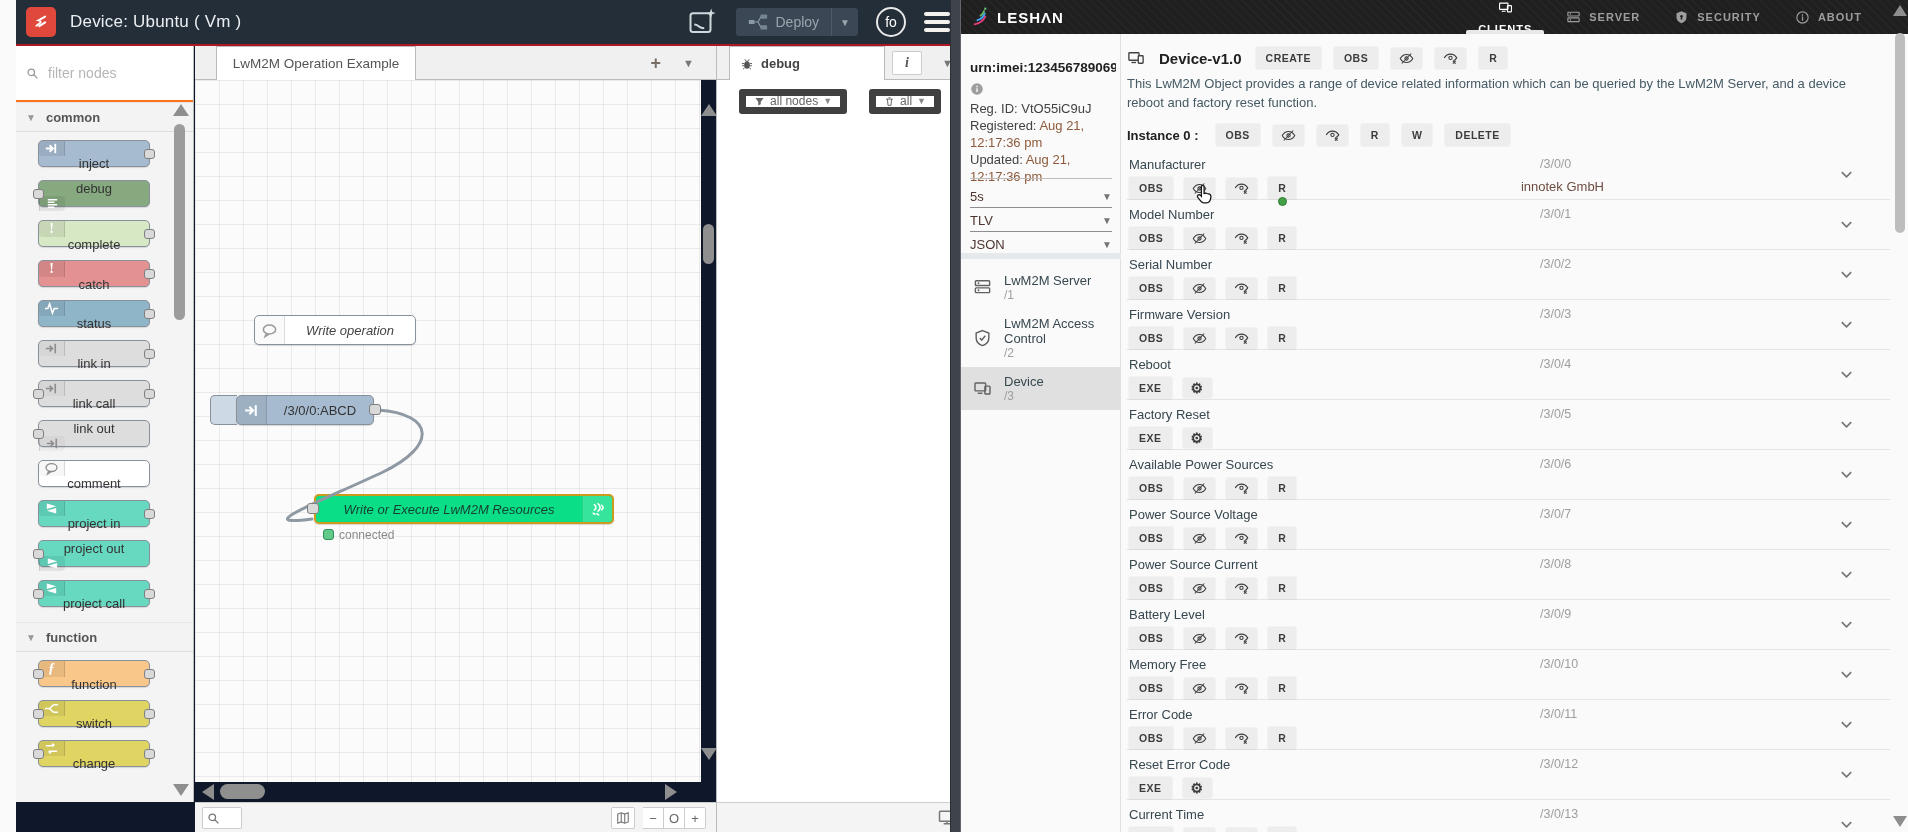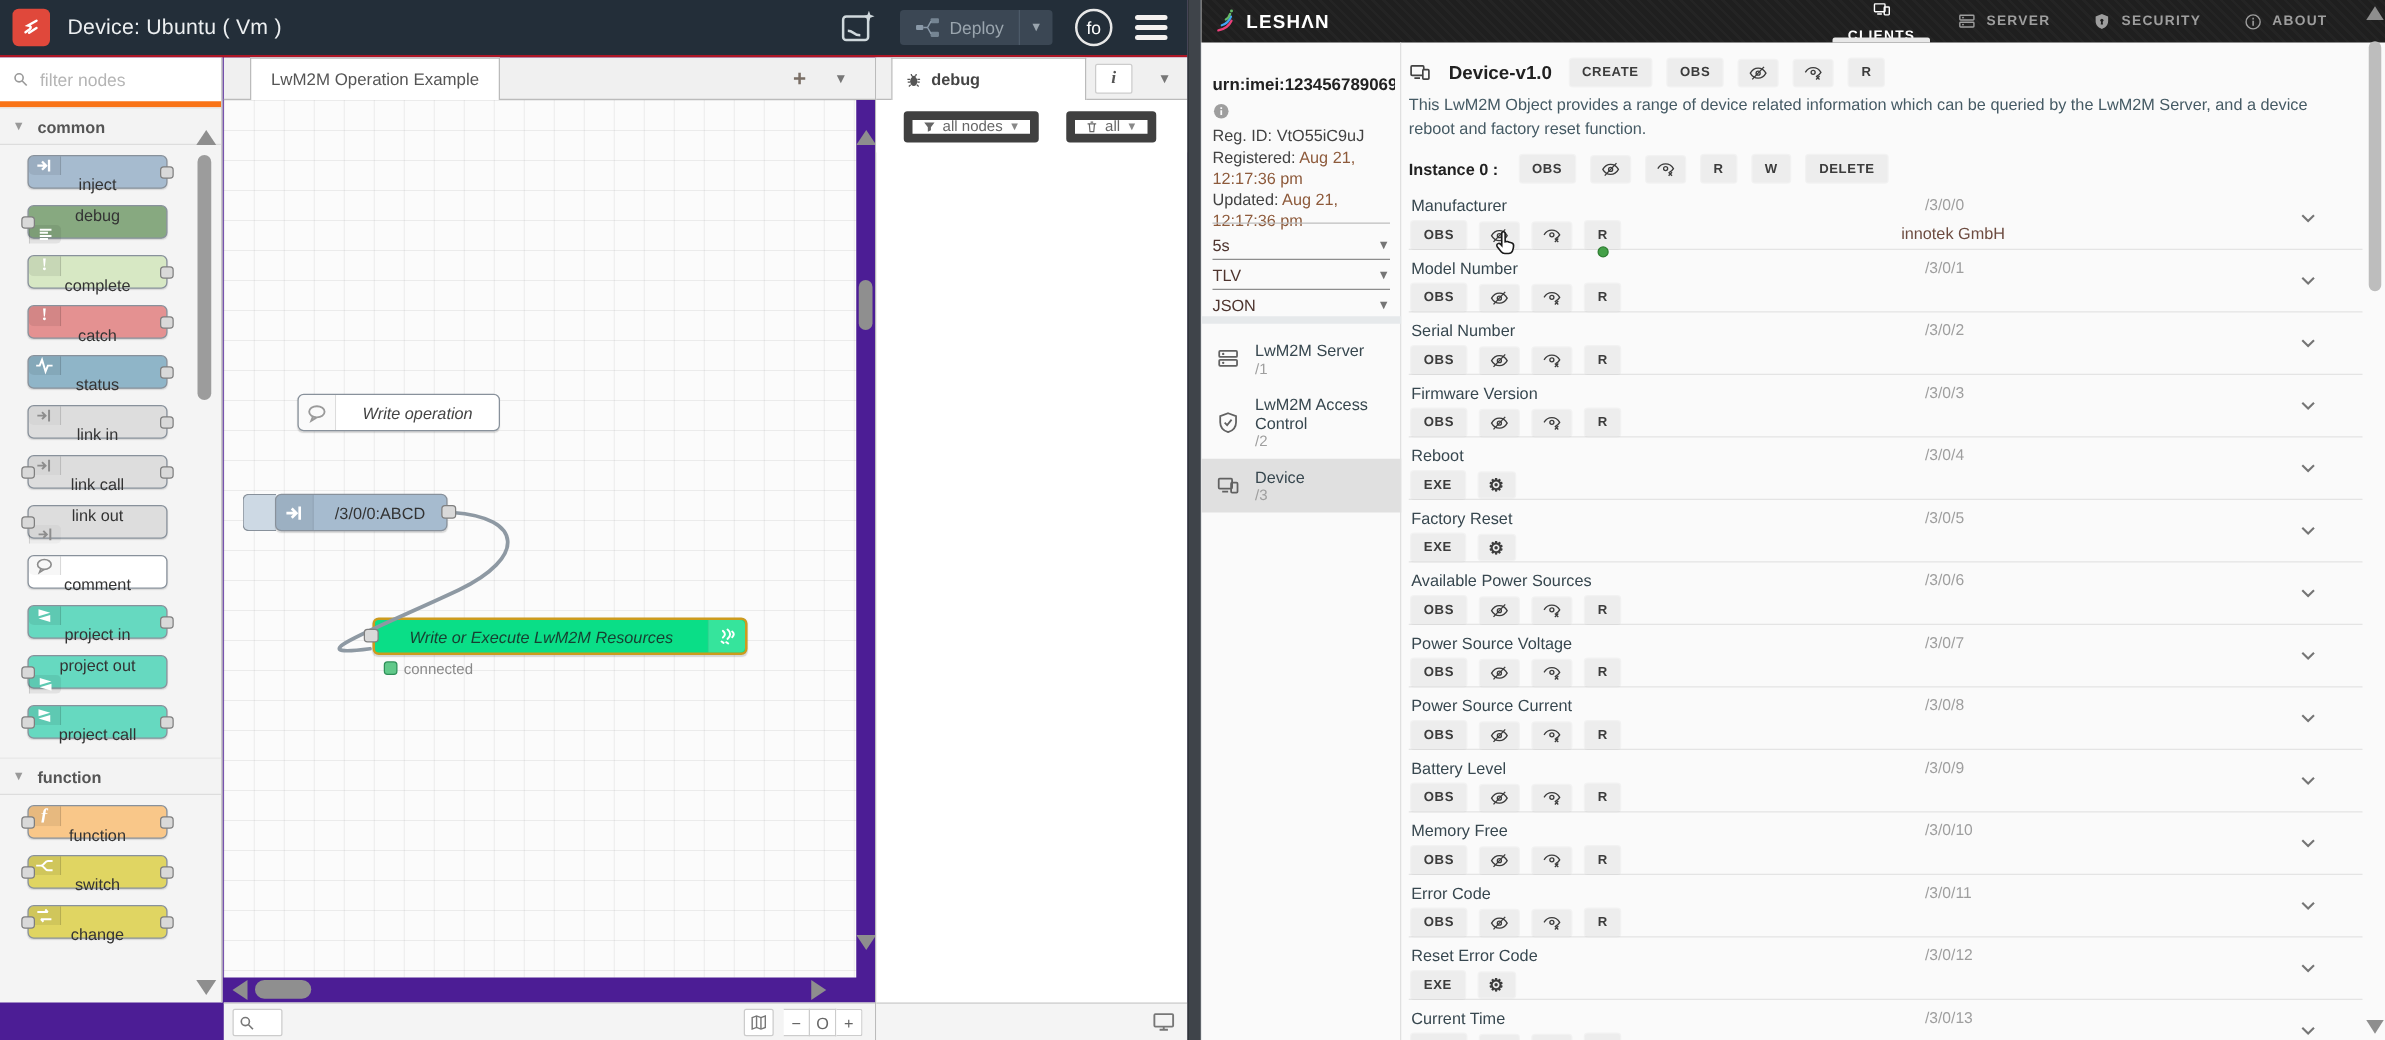--- a/index.html
+++ b/index.html
@@ -2,40 +2,40 @@
 <html><head>
 <meta charset="utf-8">
 <style>
   html,body{margin:0;padding:0;background:#9e9e9e;font-family:"Liberation Sans",sans-serif;}
   #stage{position:relative;width:1908px;height:832px;overflow:hidden;background:#fafafa;}
   *{box-sizing:border-box;}
   .abs{position:absolute;}
   svg{display:block;}
 
   
-  #nodered{position:absolute;left:0;top:0;width:950px;height:832px;background:#4c1d95;overflow:hidden;}
+  #nodered{position:absolute;left:16px;top:0;width:950px;height:832px;background:#0f172a;overflow:hidden;}
   #nr-header{position:absolute;left:0;top:0;width:950px;height:44px;background:#232e39;display:flex;align-items:center;}
   #nr-redline{position:absolute;left:0;top:44px;width:950px;height:2px;background:#ad1625;}
   #nr-logo{width:30px;height:30px;margin-left:10px;border-radius:5px;background:#e0483b;display:flex;align-items:center;justify-content:center;}
   #nr-logo svg{width:20px;height:20px;}
   #nr-title{color:#eceff1;font-size:17px;margin-left:14px;letter-spacing:.2px;}
   #nr-actions{margin-left:auto;display:flex;align-items:center;margin-right:16px;gap:18px;}
   #export-icon{color:#cfd8dc;width:30px;height:30px;}
   #deploy-btn{display:flex;align-items:center;height:28px;background:#3b4754;border-radius:3px;color:#97a3ad;}
   #deploy-btn .dep-main{display:flex;align-items:center;gap:8px;padding:0 12px;}
   #deploy-btn .dep-main svg{width:20px;height:20px;color:#8a99a8;}
   #deploy-btn .dep-label{font-size:14px;color:#9aa5ae;}
   #deploy-btn .dep-caret{border-left:1px solid #4c5a68;padding:0 8px;font-size:10px;color:#9aa5ae;height:100%;display:flex;align-items:center;}
   #user-btn{width:30px;height:30px;border:2px solid #e8e8e8;border-radius:50%;color:#fff;font-size:14px;display:flex;align-items:center;justify-content:center;}
   #menu-btn{display:flex;flex-direction:column;gap:4px;}
   #menu-btn i{display:block;width:26px;height:4px;background:#f4f1ef;border-radius:2px;}
 
   
   #palette{position:absolute;left:0;top:46px;width:178px;height:756px;background:#f4f4f4;border-right:1px solid #bbb;overflow:hidden;}
-  #palette-search{height:40px;background:#fff;border-bottom:5px solid #f97316;display:flex;align-items:center;padding:0 10px;gap:7px;color:#999;}
+  #palette-search{height:56px;background:#fff;border-bottom:2px solid #f97316;display:flex;align-items:center;padding:0 10px;gap:7px;color:#999;}
   #palette-search svg{width:13px;height:13px;flex:none;}
   #palette-search input{border:none;outline:none;font-size:14px;color:#555;width:110px;font-family:"Liberation Sans",sans-serif;background:transparent;}
   #palette-search input::placeholder{color:#b5b5b5;}
   .pal-cat{height:30px;display:flex;align-items:center;gap:10px;padding:0 10px;border-bottom:1px solid #ddd;border-top:1px solid #e7e7e7;background:#f3f3f3;color:#555;}
   .pal-cat .caret{font-size:10px;color:#999;}
   .pal-cat .cat-label{font-weight:bold;font-size:13px;}
   .pal-nodes{padding:8px 0 2px 0;}
   .pal-node{position:relative;width:112px;height:27px;margin:0 0 13px 22px;border:1px solid #88919b;border-radius:5px;display:flex;align-items:stretch;font-size:13px;color:#333;box-shadow:0 1px 1px rgba(0,0,0,.12);flex-direction:column;}
   .pal-node .nlabel{flex:1;display:flex;align-items:center;justify-content:center;white-space:nowrap;}
   .pal-node .nicon{width:26px;flex:none;background:rgba(0,0,0,.07);display:flex;align-items:center;justify-content:center;color:#fff;}

